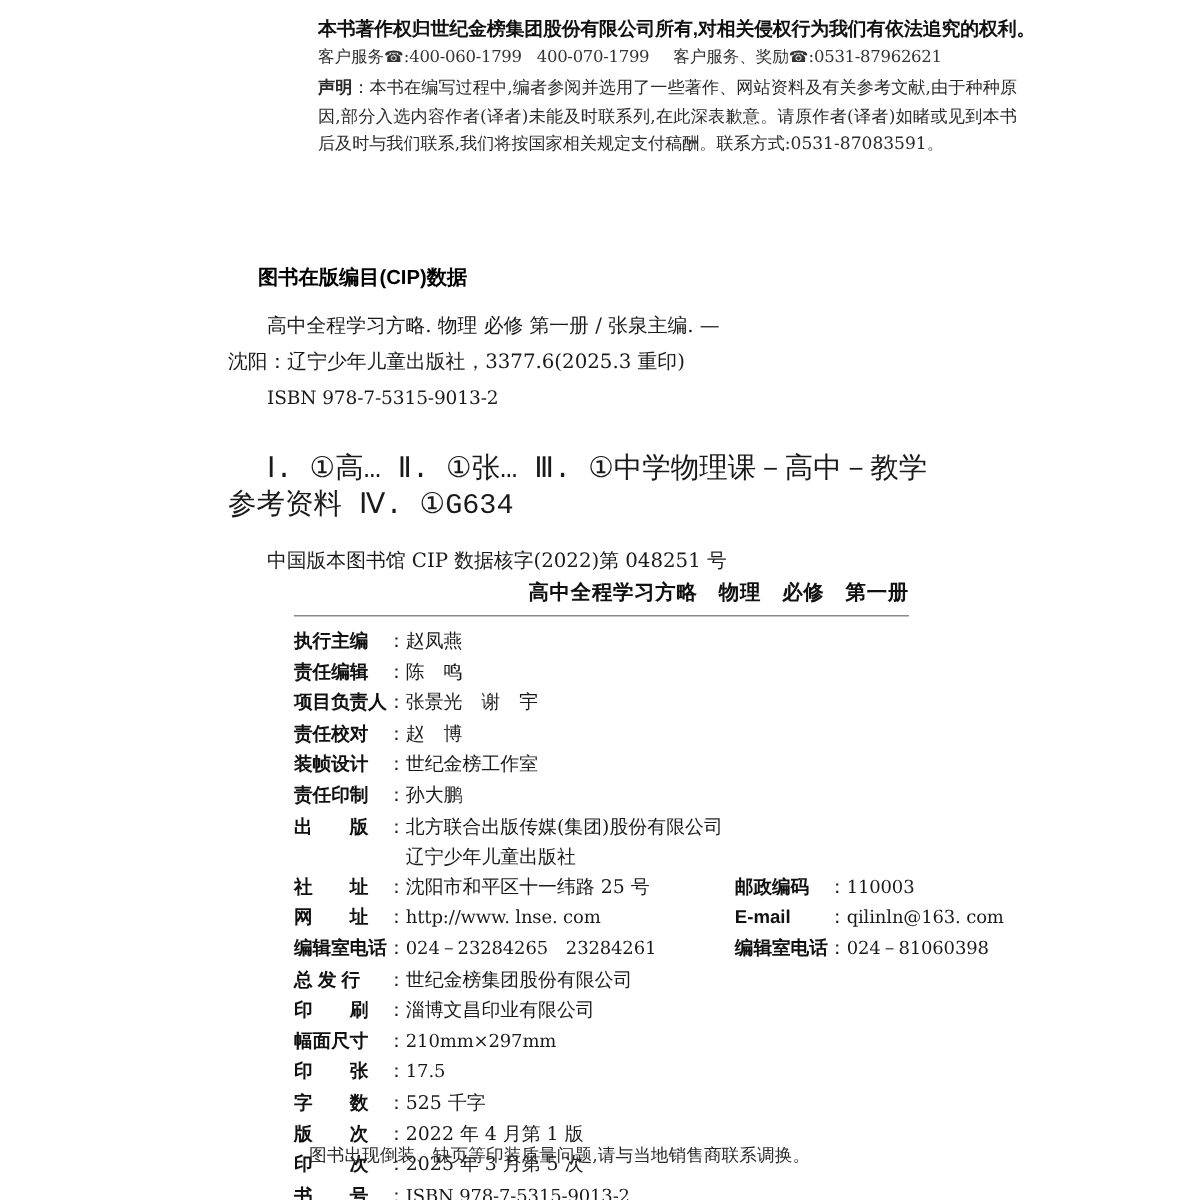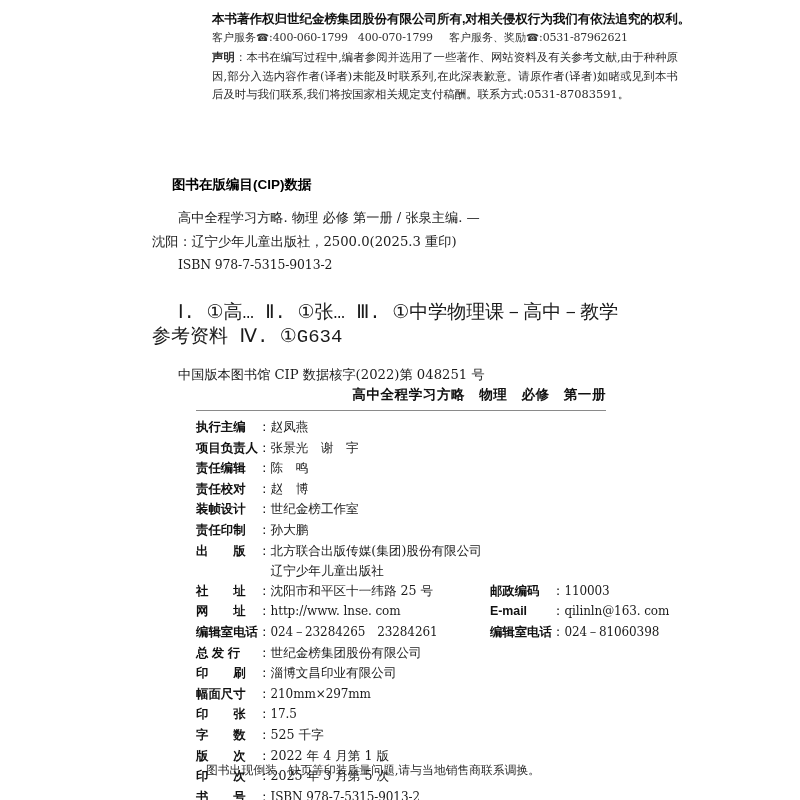--- a/index.html
+++ b/index.html
@@ -198,21 +198,21 @@
 
     <div class="notice-para">
       <span class="lbl">声明</span><span>：本书在编写过程中,编者参阅并选用了一些著作、网站资料及有关参考文献,由于种种原因,部分入选内容作者(译者)未能及时联系列,在此深表歉意。请原作者(译者)如睹或见到本书后及时与我们联系,我们将按国家相关规定支付稿酬。联系方式:0531-87083591。</span>
     </div>
   </div>
 
   <div class="cip">
     <div class="cip-title">图书在版编目(CIP)数据</div>
     <div class="cip-body">
       <div class="cip-ind">高中全程学习方略. 物理 必修 第一册 / 张泉主编. —</div>
-      <div class="cip-noind">沈阳：辽宁少年儿童出版社，2500.0(2025.3 重印)</div>
+      <div class="cip-noind">沈阳：辽宁少年儿童出版社，3377.6(2025.3 重印)</div>
       <div class="cip-isbn">ISBN 978-7-5315-9013-2</div>
     </div>
     <div class="cip-class">
       <div class="cip-ind">Ⅰ. ①高… Ⅱ. ①张… Ⅲ. ①中学物理课－高中－教学</div>
       <div class="cip-noind">参考资料 Ⅳ. ①G634</div>
     </div>
     <div class="cip-cipnum">中国版本图书馆 CIP 数据核字(2022)第 048251 号</div>
   </div>
 
   <div class="colophon">
@@ -221,28 +221,28 @@
 
     <table class="cred-table">
       <tbody>
         <tr>
           <td class="lab">执行主编</td>
           <td class="val">：<span>赵凤燕</span></td>
           <td></td>
           <td></td>
         </tr>
         <tr>
+          <td class="lab">责任编辑</td>
+          <td class="val">：<span>陈　鸣</span></td>
+          <td></td>
+          <td></td>
+        </tr>
+        <tr>
           <td class="lab">项目负责人</td>
           <td class="val">：<span>张景光　谢　宇</span></td>
-          <td></td>
-          <td></td>
-        </tr>
-        <tr>
-          <td class="lab">责任编辑</td>
-          <td class="val">：<span>陈　鸣</span></td>
           <td></td>
           <td></td>
         </tr>
         <tr>
           <td class="lab">责任校对</td>
           <td class="val">：<span>赵　博</span></td>
           <td></td>
           <td></td>
         </tr>
         <tr>

